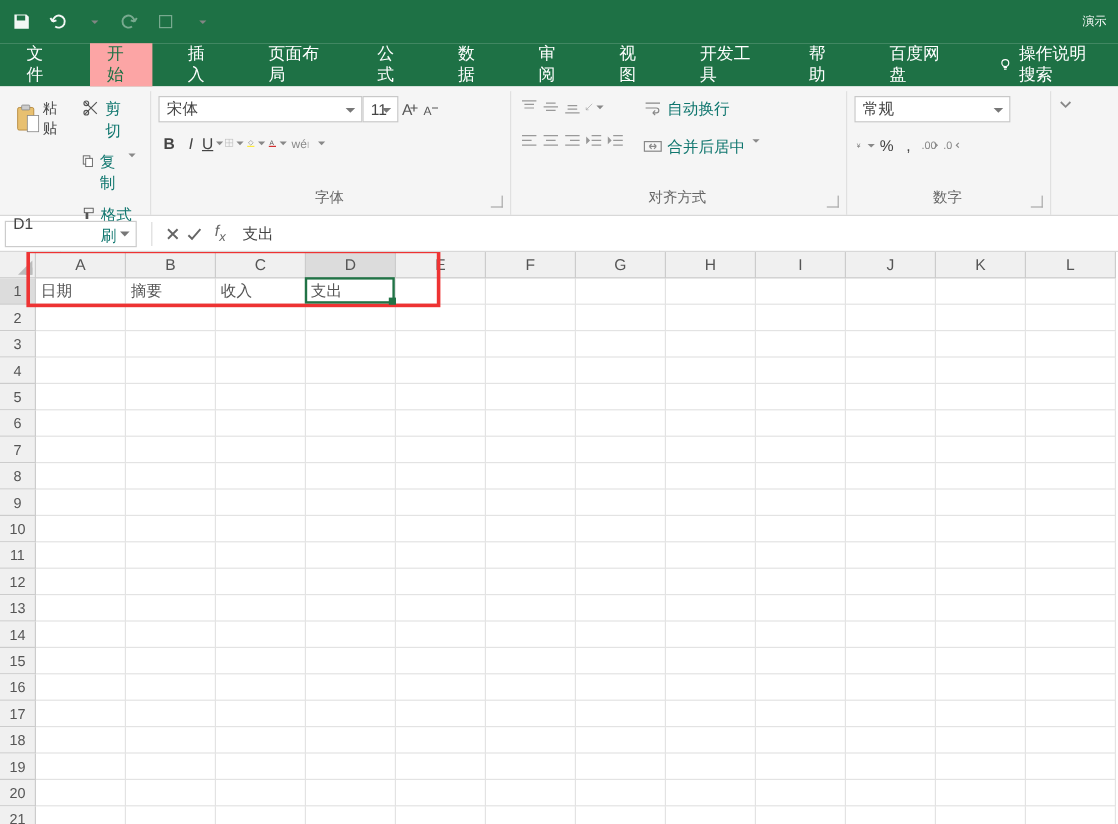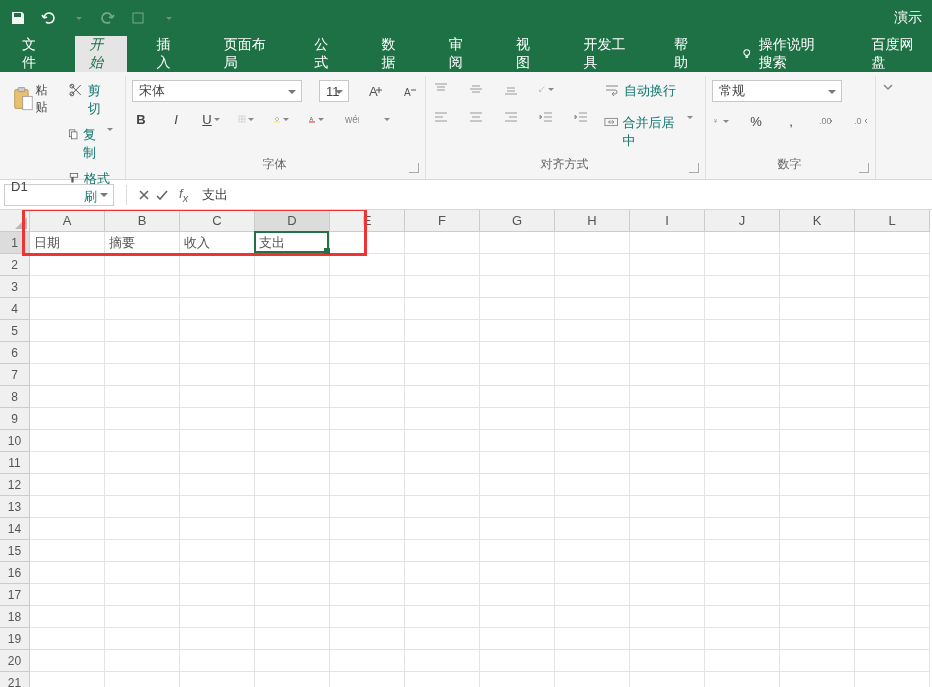--- a/index.html
+++ b/index.html
@@ -3,39 +3,39 @@
 <meta charset="utf-8">
 <style>
   * { box-sizing: border-box; margin: 0; padding: 0; font-family: "Microsoft YaHei", sans-serif; }
   body { width: 932px; height: 687px; background: #fff; overflow: hidden; font-size: 13px; color: #444; }
 
   
   .titlebar { height: 36px; background: #1e7145; display: flex; align-items: center; justify-content: space-between; padding: 0 10px; color: #fff; }
   .qat { display: flex; gap: 14px; align-items: center; }
   .qat .ic { width: 16px; height: 16px; display: inline-flex; align-items: center; justify-content: center; opacity: .95; }
   .qat .disabled { opacity: .4; }
-  .presentation { font-size: 14px; }
+  .presentation { font-size: 10px; }
 
   
   .tabs { height: 36px; background: #1e7145; display: flex; align-items: stretch; padding-left: 8px; gap: 16px; color: #fff; }
   .tab { padding: 0 14px; display: flex; align-items: center; font-size: 14px; cursor: pointer; }
-  .tab.active { background: #e5e5e5; color: #1e7145; font-style: italic; }
+  .tab.active { background: #fca5a5; color: #1e7145; }
   .tab.tell { gap: 6px; }
   .bulb { width: 14px; height: 14px; }
 
   
   .ribbon { height: 108px; background: #f5f5f5; border-bottom: 1px solid #d8d8d8; display: flex; padding: 4px 6px 0 6px; }
   .group { display: flex; flex-direction: column; justify-content: space-between; border-right: 1px solid #e0e0e0; padding: 4px 8px 2px 6px; }
   .group:last-child { border-right: none; }
   .group-body { flex: 1; display: flex; gap: 10px; align-items: flex-start; }
   .group-label { text-align: center; font-size: 12px; color: #666; padding-bottom: 4px; position: relative; }
   .group-label .launcher { position: absolute; right: -2px; bottom: 4px; width: 10px; height: 10px; border: 1px solid #aaa; border-top: none; border-left: none; }
 
   .stack { display: flex; flex-direction: column; gap: 4px; }
-  .row { display: flex; align-items: center; gap: 17px; }
+  .row { display: flex; align-items: center; gap: 0; }
   .btnlike { display: inline-flex; align-items: flex-start; gap: 4px; padding: 2px 4px; color: #0f766e; }
   .select { background: #fff; border: 1px solid #c8c8c8; height: 22px; display: inline-flex; align-items: center; padding: 0 18px 0 6px; position: relative; }
   .select::after { content: ""; position: absolute; right: 5px; top: 9px; border: 4px solid transparent; border-top-color: #777; }
   .fontname { width: 170px; }
   .fontsize { width: 30px; }
   .numfmt { width: 130px; }
 
   .sq { width: 18px; height: 18px; display: inline-flex; align-items: center; justify-content: center; border: 1px solid transparent; }
   .sq svg, .ic svg { width: 100%; height: 100%; }
   .drop::after { content: ""; margin-left: 2px; border: 3px solid transparent; border-top-color: #888; display: inline-block; transform: translateY(2px); }
@@ -110,28 +110,28 @@
   <div class="tab">文件</div>
   <div class="tab active">开始</div>
   <div class="tab">插入</div>
   <div class="tab">页面布局</div>
   <div class="tab">公式</div>
   <div class="tab">数据</div>
   <div class="tab">审阅</div>
   <div class="tab">视图</div>
   <div class="tab">开发工具</div>
   <div class="tab">帮助</div>
+  <div class="tab">百度网盘</div>
   <div class="tab tell">
     <svg class="bulb" viewBox="0 0 16 16">
         <circle cx="8" cy="6" r="4" fill="none" stroke="#fff" stroke-width="1.4"></circle>
         <path stroke="#fff" stroke-width="1.4" d="M6 11h4M6.5 13h3"></path>
       </svg>
     <span>操作说明搜索</span>
   </div>
-  <div class="tab">百度网盘</div>
 </div>
 
 <div class="ribbon">
 
   <div class="group" style="width:120px">
     <div class="group-body">
       <div class="paste-big">
         <svg viewBox="0 0 32 36">
             <rect x="4" y="4" width="20" height="28" rx="2" fill="#e8c070" stroke="#b08030"></rect>
             <rect x="9" y="1" width="10" height="6" rx="1" fill="#ccc" stroke="#888"></rect>

